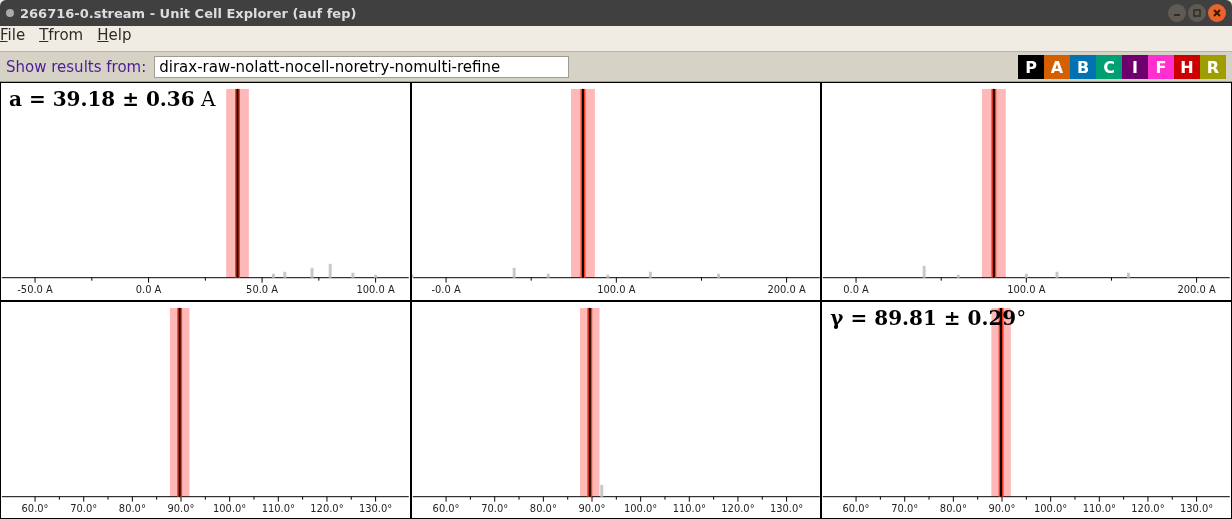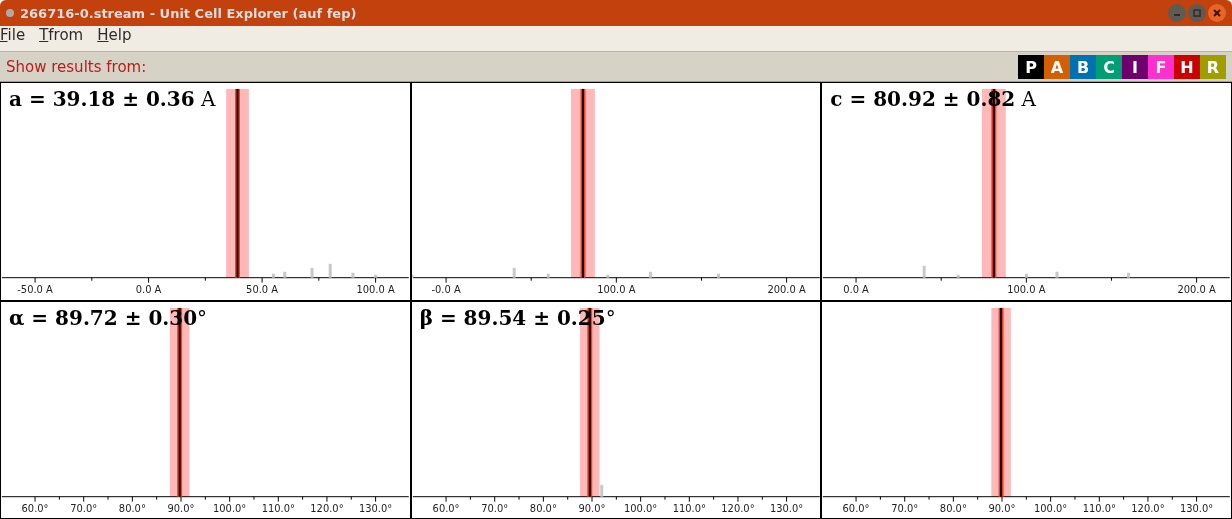--- a/index.html
+++ b/index.html
@@ -5,21 +5,21 @@
   * { box-sizing: border-box; margin: 0; padding: 0; }
   body {
     font-family: "DejaVu Sans", "Ubuntu", sans-serif;
     font-size: 13px;
     background: #f0ece4;
     width: 1232px;
     height: 519px;
     overflow: hidden;
   }
   .titlebar {
-    background: #c2410c;
+    background: #404040;
     color: #ddd;
     height: 26px;
     display: flex;
     align-items: center;
     padding: 0 6px;
     border-top-left-radius: 6px;
     border-top-right-radius: 6px;
     position: relative;
   }
   .titlebar .dot {
@@ -55,21 +55,21 @@
   .toolbar {
     background: #d6d2c6;
     border-bottom: 1px solid #a09c92;
     height: 30px;
     display: flex;
     align-items: center;
     padding: 0 6px;
     gap: 8px;
     position: relative;
   }
-  .toolbar-label { font-size: 15px; color: #b91c1c; }
+  .toolbar-label { font-size: 15px; color: #4c1d95; }
   .toolbar-input {
     background: #fff;
     border: 1px solid #a09c92;
     height: 22px;
     padding: 0 4px;
     font-size: 15px;
     width: 415px;
     font-family: inherit;
   }
   .lattice-buttons {
@@ -140,20 +140,21 @@
 </div>
 
 <div class="menubar">
   <span class="menu"><u>F</u><span>ile</span></span>
   <span class="menu"><u>T</u><span>from</span></span>
   <span class="menu"><u>H</u><span>elp</span></span>
 </div>
 
 <div class="toolbar">
   <span class="toolbar-label">Show results from:</span>
+  <input class="toolbar-input" type="text" value="dirax-raw-nolatt-nocell-noretry-nomulti-refine" style="">
   <div class="lattice-buttons" id="lattice-buttons">
       <button class="lat-btn" style="background: rgb(0, 0, 0);">P</button>
       <button class="lat-btn" style="background: rgb(211, 95, 0);">A</button>
       <button class="lat-btn" style="background: rgb(0, 114, 178);">B</button>
       <button class="lat-btn" style="background: rgb(0, 158, 115);">C</button>
       <button class="lat-btn" style="background: rgb(110, 0, 110);">I</button>
       <button class="lat-btn" style="background: rgb(255, 47, 208);">F</button>
       <button class="lat-btn" style="background: rgb(204, 0, 0);">H</button>
       <button class="lat-btn" style="background: rgb(158, 158, 0);">R</button>
     </div>
@@ -203,21 +204,20 @@
         <rect x="135.0977011494253" y="192.5" width="3" height="4" fill="#c8c8c8"></rect>
         <rect x="195.24137931034483" y="193.5" width="3" height="3" fill="#c8c8c8"></rect>
         <rect x="238.20114942528735" y="190.5" width="3" height="6" fill="#c8c8c8"></rect>
         <rect x="306.9367816091954" y="192.5" width="3" height="4" fill="#c8c8c8"></rect>
         <rect x="-2.373563218390805" y="193.5" width="3" height="3" fill="#c8c8c8"></rect>
         <rect x="169.13568965517243" y="6" width="5" height="190.5" fill="#ff3a1f"></rect>
         <rect x="170.63568965517243" y="6" width="2" height="190.5" fill="#000"></rect>
       </svg>
     </div>
     <div class="plot-cell">
-      <div class="plot-title"><b>c = 80.92 ± 0.82</b> A</div>
       <svg class="plot-svg" viewBox="0 0 410.6666666666667 218.5">
         <rect x="160.51770114942528" y="6" width="24.05747126436782" height="190.5" fill="#ffb8b8"></rect>
         <line x1="0" x2="410.6666666666667" y1="196.5" y2="196.5" stroke="#000" stroke-width="1"></line>
         <line x1="33.49425287356322" x2="33.49425287356322" y1="196.5" y2="201.5" stroke="#000"></line>
         <text x="33.49425287356322" y="211.5" text-anchor="middle" font-size="10" fill="#222">0.0 A</text>
         <line x1="205.33333333333334" x2="205.33333333333334" y1="196.5" y2="201.5" stroke="#000"></line>
         <text x="205.33333333333334" y="211.5" text-anchor="middle" font-size="10" fill="#222">100.0 A</text>
         <line x1="377.17241379310343" x2="377.17241379310343" y1="196.5" y2="201.5" stroke="#000"></line>
         <text x="377.17241379310343" y="211.5" text-anchor="middle" font-size="10" fill="#222">200.0 A</text>
         <line x1="119.41379310344828" x2="119.41379310344828" y1="196.5" y2="199.5" stroke="#000"></line>
@@ -225,21 +225,20 @@
         <rect x="100.72988505747128" y="184.5" width="3" height="12" fill="#c8c8c8"></rect>
         <rect x="135.0977011494253" y="193.5" width="3" height="3" fill="#c8c8c8"></rect>
         <rect x="203.83333333333334" y="192.5" width="3" height="4" fill="#c8c8c8"></rect>
         <rect x="234.76436781609195" y="190.5" width="3" height="6" fill="#c8c8c8"></rect>
         <rect x="306.9367816091954" y="191.5" width="3" height="5" fill="#c8c8c8"></rect>
         <rect x="170.0464367816092" y="6" width="5" height="190.5" fill="#ff3a1f"></rect>
         <rect x="171.5464367816092" y="6" width="2" height="190.5" fill="#000"></rect>
       </svg>
     </div>
     <div class="plot-cell">
-      <div class="plot-title"><b>α = 89.72 ± 0.30</b>°</div>
       <svg class="plot-svg" viewBox="0 0 410.6666666666667 218.5">
         <rect x="169.59080459770118" y="6" width="19.638752052545158" height="190.5" fill="#ffb8b8"></rect>
         <line x1="0" x2="410.6666666666667" y1="196.5" y2="196.5" stroke="#000" stroke-width="1"></line>
         <line x1="33.49425287356323" x2="33.49425287356323" y1="196.5" y2="201.5" stroke="#000"></line>
         <text x="33.49425287356323" y="211.5" text-anchor="middle" font-size="10" fill="#222">60.0°</text>
         <line x1="82.59113300492614" x2="82.59113300492614" y1="196.5" y2="201.5" stroke="#000"></line>
         <text x="82.59113300492614" y="211.5" text-anchor="middle" font-size="10" fill="#222">70.0°</text>
         <line x1="131.68801313628904" x2="131.68801313628904" y1="196.5" y2="201.5" stroke="#000"></line>
         <text x="131.68801313628904" y="211.5" text-anchor="middle" font-size="10" fill="#222">80.0°</text>
         <line x1="180.78489326765194" x2="180.78489326765194" y1="196.5" y2="201.5" stroke="#000"></line>
@@ -257,21 +256,20 @@
         <line x1="156.23645320197048" x2="156.23645320197048" y1="196.5" y2="199.5" stroke="#000"></line>
         <line x1="205.3333333333334" x2="205.3333333333334" y1="196.5" y2="199.5" stroke="#000"></line>
         <line x1="254.43021346469627" x2="254.43021346469627" y1="196.5" y2="199.5" stroke="#000"></line>
         <line x1="303.52709359605916" x2="303.52709359605916" y1="196.5" y2="199.5" stroke="#000"></line>
         <line x1="352.6239737274221" x2="352.6239737274221" y1="196.5" y2="199.5" stroke="#000"></line>
         <rect x="176.91018062397376" y="6" width="5" height="190.5" fill="#ff3a1f"></rect>
         <rect x="178.41018062397376" y="6" width="2" height="190.5" fill="#000"></rect>
       </svg>
     </div>
     <div class="plot-cell">
-      <div class="plot-title"><b>β = 89.54 ± 0.25</b>°</div>
       <svg class="plot-svg" viewBox="0 0 410.6666666666667 218.5">
         <rect x="168.7070607553367" y="6" width="19.638752052545158" height="190.5" fill="#ffb8b8"></rect>
         <line x1="0" x2="410.6666666666667" y1="196.5" y2="196.5" stroke="#000" stroke-width="1"></line>
         <line x1="33.49425287356323" x2="33.49425287356323" y1="196.5" y2="201.5" stroke="#000"></line>
         <text x="33.49425287356323" y="211.5" text-anchor="middle" font-size="10" fill="#222">60.0°</text>
         <line x1="82.59113300492614" x2="82.59113300492614" y1="196.5" y2="201.5" stroke="#000"></line>
         <text x="82.59113300492614" y="211.5" text-anchor="middle" font-size="10" fill="#222">70.0°</text>
         <line x1="131.68801313628904" x2="131.68801313628904" y1="196.5" y2="201.5" stroke="#000"></line>
         <text x="131.68801313628904" y="211.5" text-anchor="middle" font-size="10" fill="#222">80.0°</text>
         <line x1="180.78489326765194" x2="180.78489326765194" y1="196.5" y2="201.5" stroke="#000"></line>
@@ -290,20 +288,21 @@
         <line x1="205.3333333333334" x2="205.3333333333334" y1="196.5" y2="199.5" stroke="#000"></line>
         <line x1="254.43021346469627" x2="254.43021346469627" y1="196.5" y2="199.5" stroke="#000"></line>
         <line x1="303.52709359605916" x2="303.52709359605916" y1="196.5" y2="199.5" stroke="#000"></line>
         <line x1="352.6239737274221" x2="352.6239737274221" y1="196.5" y2="199.5" stroke="#000"></line>
         <rect x="189.10426929392452" y="184.5" width="3" height="12" fill="#c8c8c8"></rect>
         <rect x="176.02643678160925" y="6" width="5" height="190.5" fill="#ff3a1f"></rect>
         <rect x="177.52643678160925" y="6" width="2" height="190.5" fill="#000"></rect>
       </svg>
     </div>
     <div class="plot-cell">
+      <div class="plot-title"><b>γ = 89.81 ± 0.29</b>°</div>
       <svg class="plot-svg" viewBox="0 0 410.6666666666667 218.5">
         <rect x="170.03267651888345" y="6" width="19.638752052545158" height="190.5" fill="#ffb8b8"></rect>
         <line x1="0" x2="410.6666666666667" y1="196.5" y2="196.5" stroke="#000" stroke-width="1"></line>
         <line x1="33.49425287356323" x2="33.49425287356323" y1="196.5" y2="201.5" stroke="#000"></line>
         <text x="33.49425287356323" y="211.5" text-anchor="middle" font-size="10" fill="#222">60.0°</text>
         <line x1="82.59113300492614" x2="82.59113300492614" y1="196.5" y2="201.5" stroke="#000"></line>
         <text x="82.59113300492614" y="211.5" text-anchor="middle" font-size="10" fill="#222">70.0°</text>
         <line x1="131.68801313628904" x2="131.68801313628904" y1="196.5" y2="201.5" stroke="#000"></line>
         <text x="131.68801313628904" y="211.5" text-anchor="middle" font-size="10" fill="#222">80.0°</text>
         <line x1="180.78489326765194" x2="180.78489326765194" y1="196.5" y2="201.5" stroke="#000"></line>

